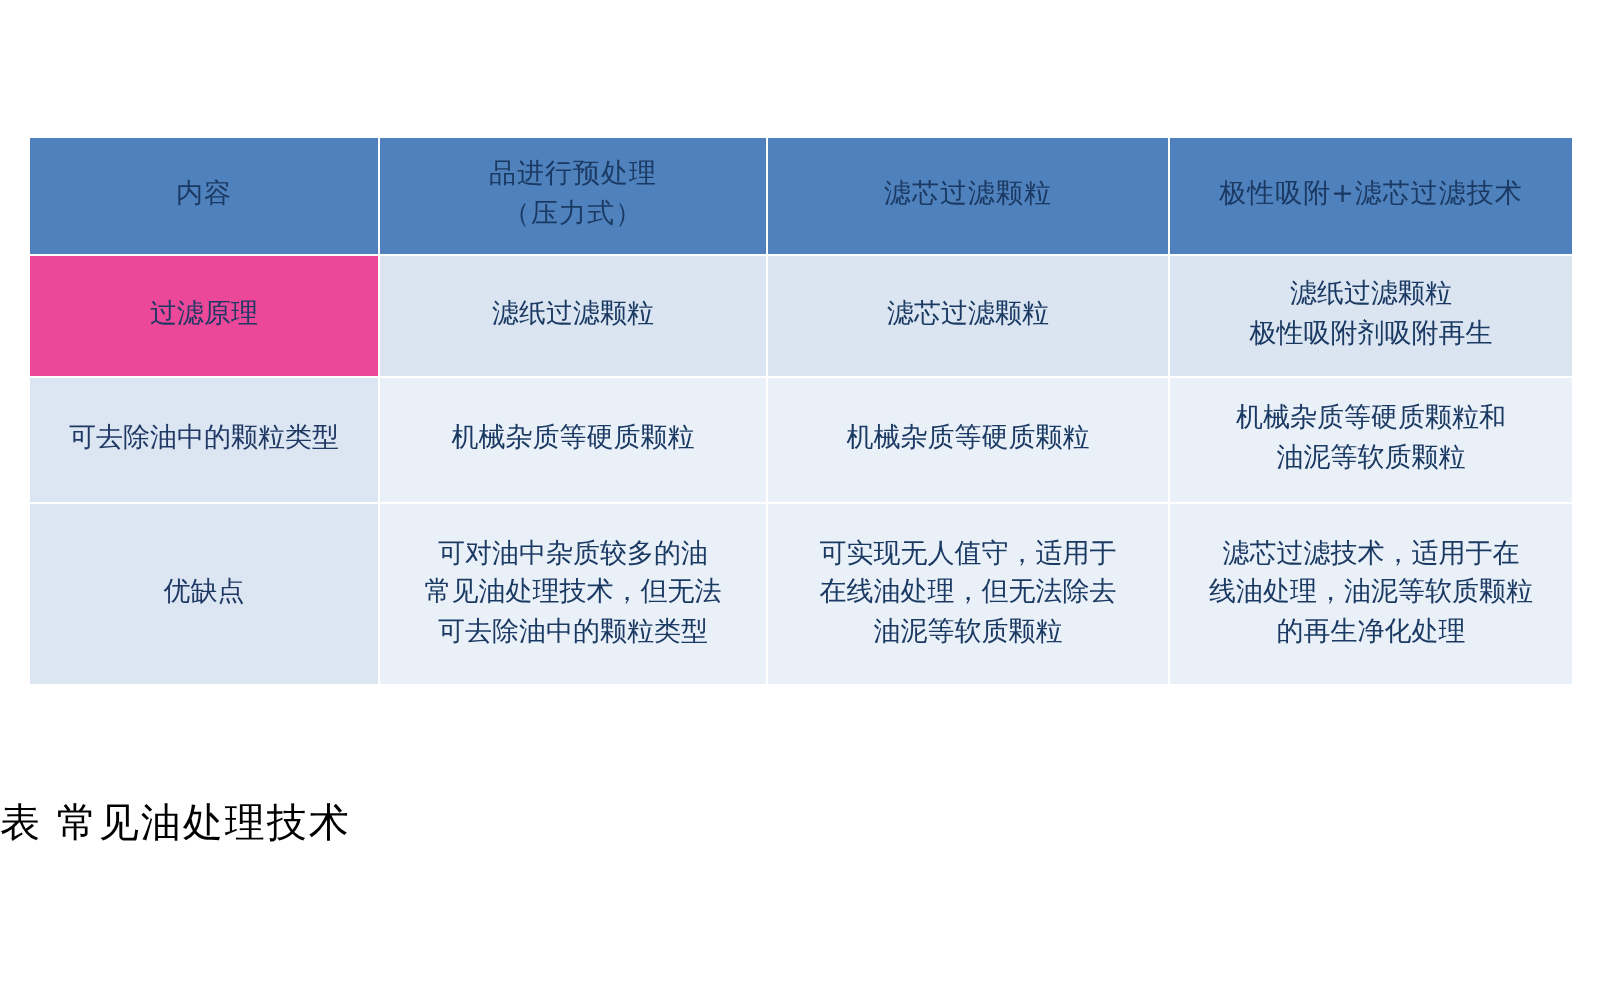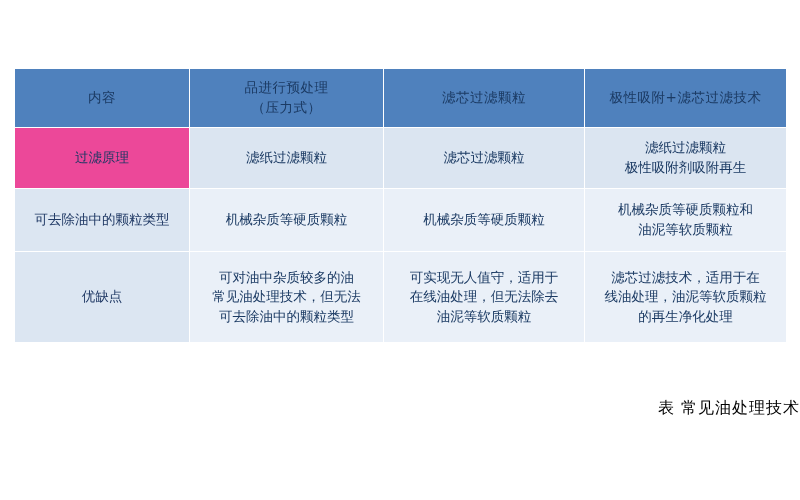--- a/index.html
+++ b/index.html
@@ -76,22 +76,22 @@
   tbody tr.r1 td { height: 48px; }
   tbody tr.r2 td { height: 50px; }
   tbody tr.r3 td { height: 40px; }
   tbody tr.r4 td { height: 78px; text-align: center; }
 
   .caption {
     position: absolute;
     left: 0;
     top: 398px;
     width: 800px;
-    text-align: right;
-    font-size: 16px;
+    text-align: left;
+    font-size: 20px;
     color: #000000;
     letter-spacing: 1px;
   }
   .cellline { display: block; }
 </style>
 </head>
 <body>
 
 <div class="page">
 

